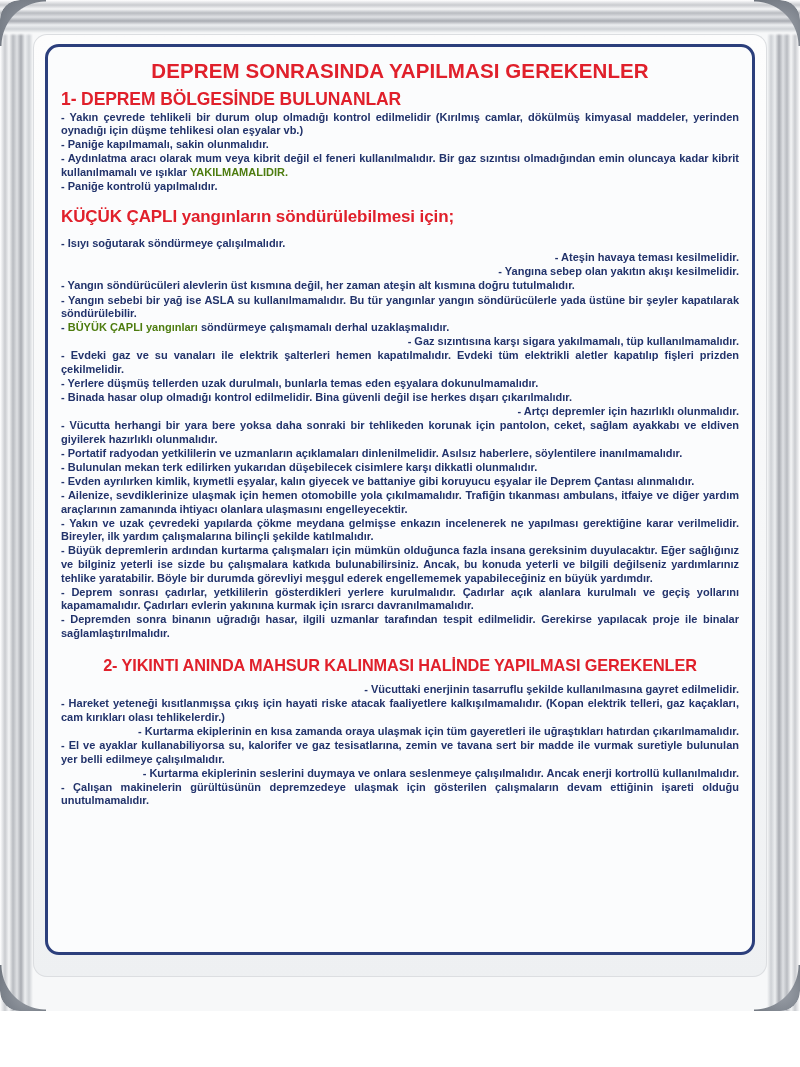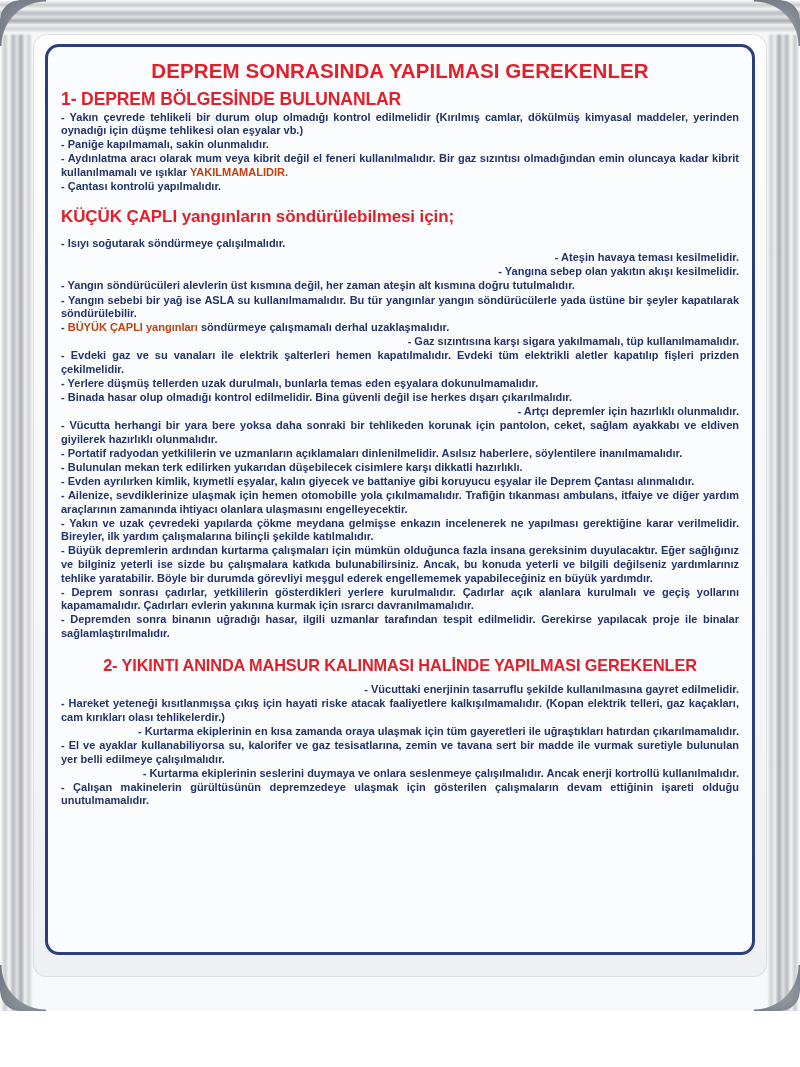--- a/index.html
+++ b/index.html
@@ -99,21 +99,21 @@
     color:#22336b;
     font-size:11px;
     line-height:1.235;
     margin:0 0 .5px 0;
     text-align:justify;
     text-justify:inter-word;
     font-weight:600;
   }
   ul.lines li::before{content:"- ";}
   ul.lines li.nojust{text-align:right;}
-  .red-inline{color:#c2410c;font-weight:bold;}
+  .red-inline{color:#4d7c0f;font-weight:bold;}
 
   .block{margin-bottom:1px;}
 </style>
 </head>
 <body>
 
 <div class="poster-frame">
 
   <div class="corner-cap tl"></div>
   <div class="corner-cap tr"></div>
@@ -124,41 +124,41 @@
     <div class="panel">
 
       <div class="main-title">DEPREM SONRASINDA YAPILMASI GEREKENLER</div>
 
       <div class="block">
         <div class="sec-head">1- DEPREM BÖLGESİNDE BULUNANLAR</div>
         <ul class="lines">
           <li><span>Yakın çevrede tehlikeli bir durum olup olmadığı kontrol edilmelidir (Kırılmış camlar, dökülmüş kimyasal maddeler, yerinden oynadığı için düşme tehlikesi olan eşyalar vb.)</span></li>
           <li><span>Paniğe kapılmamalı, sakin olunmalıdır.</span></li>
           <li><span id="s1i2">Aydınlatma aracı olarak mum veya kibrit değil el feneri kullanılmalıdır. Bir gaz sızıntısı olmadığından emin oluncaya kadar kibrit kullanılmamalı ve ışıklar <span class="red-inline">YAKILMAMALIDIR.</span></span></li>
-          <li><span>Çantası kontrolü yapılmalıdır.</span></li>
+          <li><span>Paniğe kontrolü yapılmalıdır.</span></li>
         </ul>
       </div>
 
       <div class="block">
         <div class="sec-head sub">KÜÇÜK ÇAPLI yangınların söndürülebilmesi için;</div>
         <ul class="lines">
           <li><span>Isıyı soğutarak söndürmeye çalışılmalıdır.</span></li>
           <li class="nojust"><span> Ateşin havaya teması kesilmelidir.</span></li>
           <li class="nojust"><span>Yangına sebep olan yakıtın akışı kesilmelidir.</span></li>
           <li><span>Yangın söndürücüleri alevlerin üst kısmına değil, her zaman ateşin alt kısmına doğru tutulmalıdır.</span></li>
           <li><span>Yangın sebebi bir yağ ise ASLA su kullanılmamalıdır. Bu tür yangınlar yangın söndürücülerle yada üstüne bir şeyler kapatılarak söndürülebilir.</span></li>
           <li><span id="s2i5"><span class="red-inline">BÜYÜK ÇAPLI yangınları</span> söndürmeye çalışmamalı derhal uzaklaşmalıdır.</span></li>
           <li class="nojust"><span>Gaz sızıntısına karşı sigara yakılmamalı, tüp kullanılmamalıdır.</span></li>
           <li><span>Evdeki gaz ve su vanaları ile elektrik şalterleri hemen kapatılmalıdır. Evdeki tüm elektrikli aletler kapatılıp fişleri prizden çekilmelidir.</span></li>
           <li><span> Yerlere düşmüş tellerden uzak durulmalı, bunlarla temas eden eşyalara dokunulmamalıdır.</span></li>
           <li><span> Binada hasar olup olmadığı kontrol edilmelidir. Bina güvenli değil ise herkes dışarı çıkarılmalıdır.</span></li>
           <li class="nojust"><span>Artçı depremler için hazırlıklı olunmalıdır.</span></li>
           <li><span>Vücutta herhangi bir yara bere yoksa daha sonraki bir tehlikeden korunak için pantolon, ceket, sağlam ayakkabı ve eldiven giyilerek hazırlıklı olunmalıdır.</span></li>
           <li><span>Portatif radyodan yetkililerin ve uzmanların açıklamaları dinlenilmelidir. Asılsız haberlere, söylentilere inanılmamalıdır.</span></li>
-          <li><span> Bulunulan mekan terk edilirken yukarıdan düşebilecek cisimlere karşı dikkatli hazırlıklı.</span></li>
+          <li><span> Bulunulan mekan terk edilirken yukarıdan düşebilecek cisimlere karşı dikkatli olunmalıdır.</span></li>
           <li><span>Evden ayrılırken kimlik, kıymetli eşyalar, kalın giyecek ve battaniye gibi koruyucu eşyalar ile Deprem Çantası alınmalıdır.</span></li>
           <li><span>Ailenize, sevdiklerinize ulaşmak için hemen otomobille yola çıkılmamalıdır. Trafiğin tıkanması ambulans, itfaiye ve diğer yardım araçlarının zamanında ihtiyacı olanlara ulaşmasını engelleyecektir.</span></li>
           <li><span>Yakın ve uzak çevredeki yapılarda çökme meydana gelmişse enkazın incelenerek ne yapılması gerektiğine karar verilmelidir. Bireyler, ilk yardım çalışmalarına bilinçli şekilde katılmalıdır.</span></li>
           <li><span>Büyük depremlerin ardından kurtarma çalışmaları için mümkün olduğunca fazla insana gereksinim duyulacaktır. Eğer sağlığınız ve bilginiz yeterli ise sizde bu çalışmalara katkıda bulunabilirsiniz. Ancak, bu konuda yeterli ve bilgili değilseniz yardımlarınız tehlike yaratabilir. Böyle bir durumda görevliyi meşgul ederek engellememek yapabileceğiniz en büyük yardımdır.</span></li>
           <li><span>Deprem sonrası çadırlar, yetkililerin gösterdikleri yerlere kurulmalıdır. Çadırlar açık alanlara kurulmalı ve geçiş yollarını kapamamalıdır. Çadırları evlerin yakınına kurmak için ısrarcı davranılmamalıdır.</span></li>
           <li><span>Depremden sonra binanın uğradığı hasar, ilgili uzmanlar tarafından tespit edilmelidir. Gerekirse yapılacak proje ile binalar sağlamlaştırılmalıdır.</span></li>
         </ul>
       </div>
 
       <div class="block">

